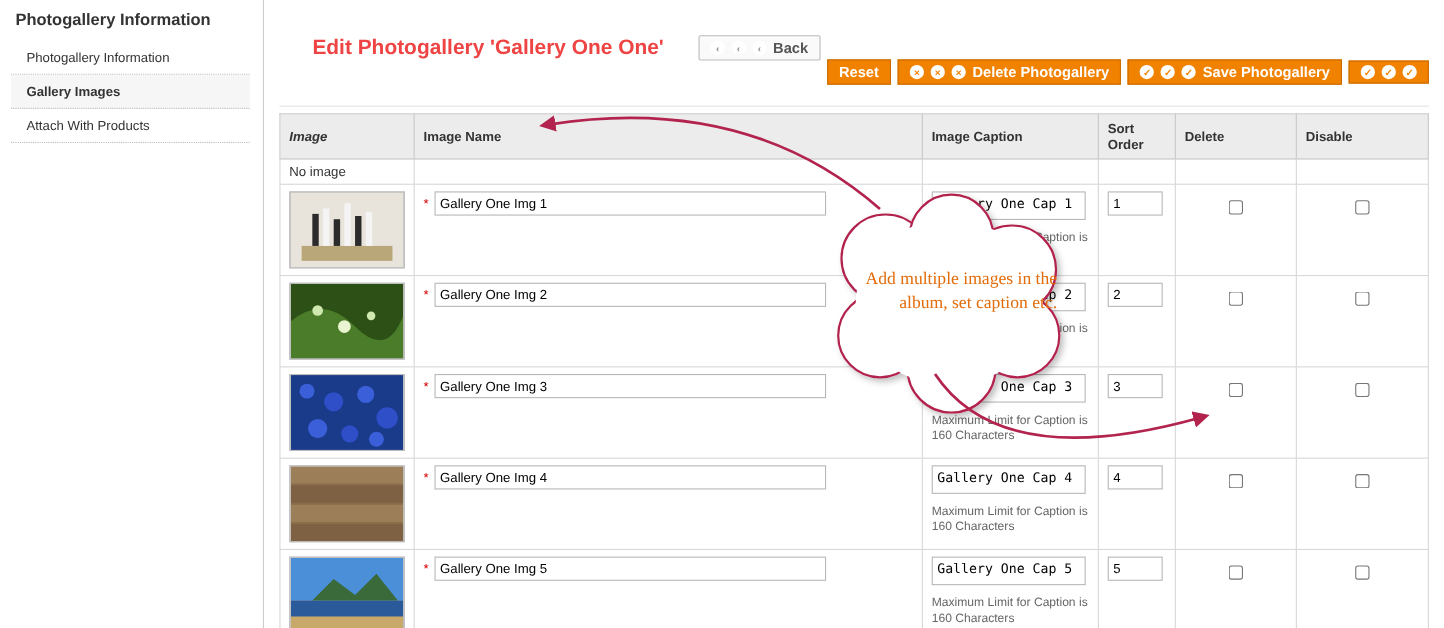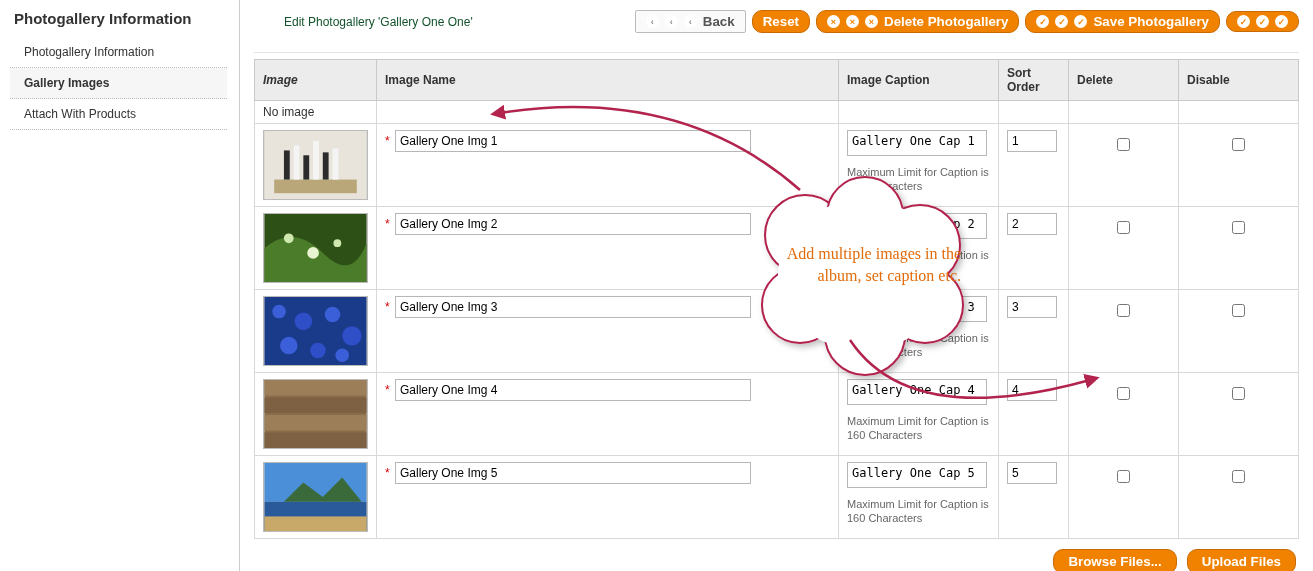--- a/index.html
+++ b/index.html
@@ -19,31 +19,31 @@
 .sidebar-item.active { font-weight: bold; background: #f6f6f6; }
 
 
 .main { flex: 1; padding: 0 14px 0 14px; position: relative; }
 
 
 .header-row {
   display: flex; align-items: center; gap: 6px;
   padding: 10px 0 12px 0;
 }
-.page-title { font-size: 12px; font-weight: normal; color: #14532d; margin-right: auto; padding-left: 30px; }
+.page-title { font-size: 19px; font-weight: bold; color: #ef4444; margin-right: auto; padding-left: 30px; }
 
 .btn-back {
   display: inline-flex; align-items: center; gap: 6px;
   background: #fafafa; border: 1px solid #bbb; border-radius: 2px;
   padding: 3px 10px; font-weight: bold; color: #555; cursor: pointer;
 }
 .btn-orange {
   display: inline-flex; align-items: center; gap: 6px;
   background: #f18200; color: #fff; border: 1px solid #c96a00;
-  border-radius: 10px; padding: 3px 10px; font-weight: bold; cursor: pointer;
+  border-radius: 0; padding: 3px 10px; font-weight: bold; cursor: pointer; margin-top: 44px;
 }
 .btn-orange .icon-circle, .btn-back .icon-circle {
   width: 13px; height: 13px; border-radius: 50%; background: #fff; color: #f18200;
   display: inline-flex; align-items: center; justify-content: center; font-size: 9px; font-weight: bold;
 }
 .btn-back .icon-circle { color: #888; }
 
 .divider-under-header { height: 8px; border-bottom: 1px solid #e3e3e3; margin-bottom: 6px; }
 
 

